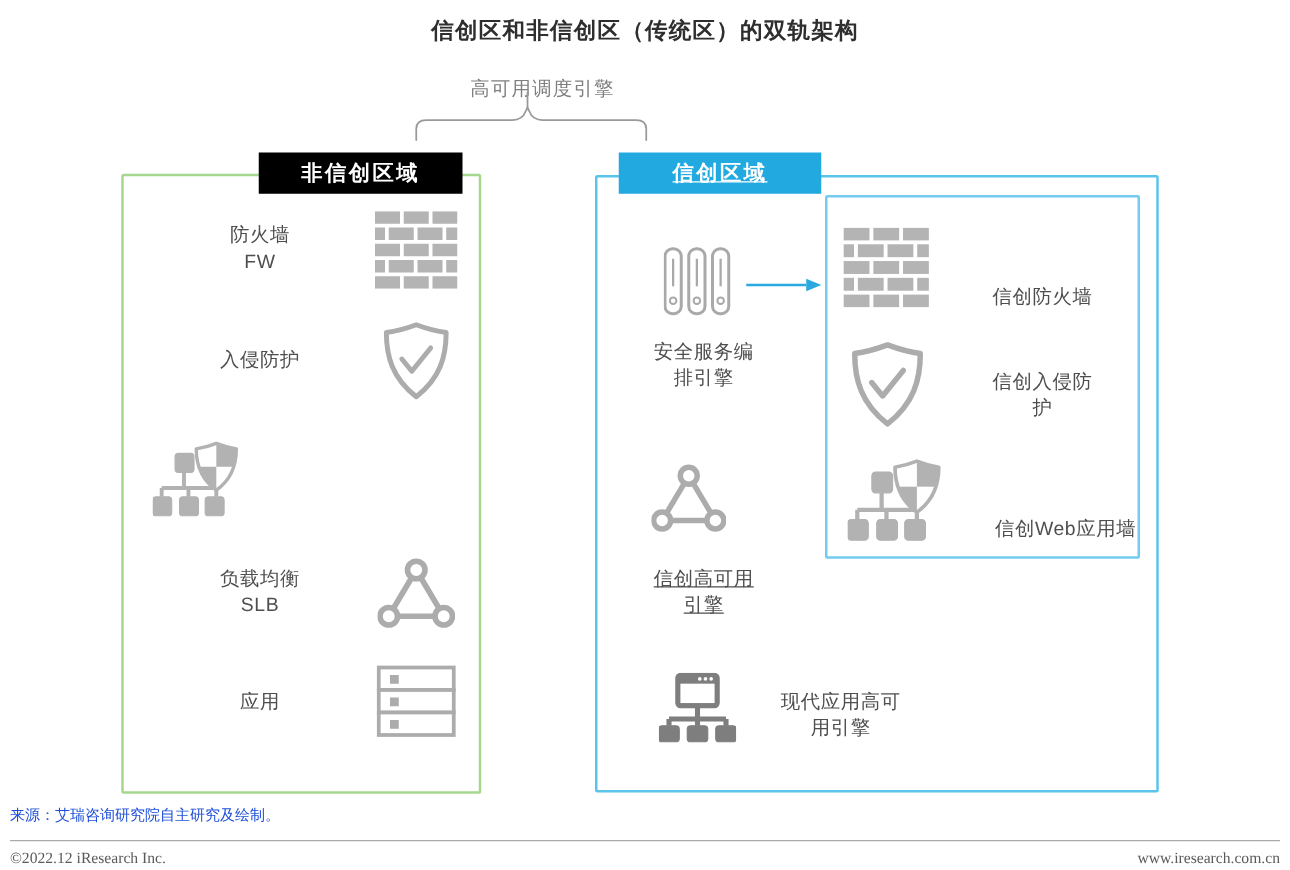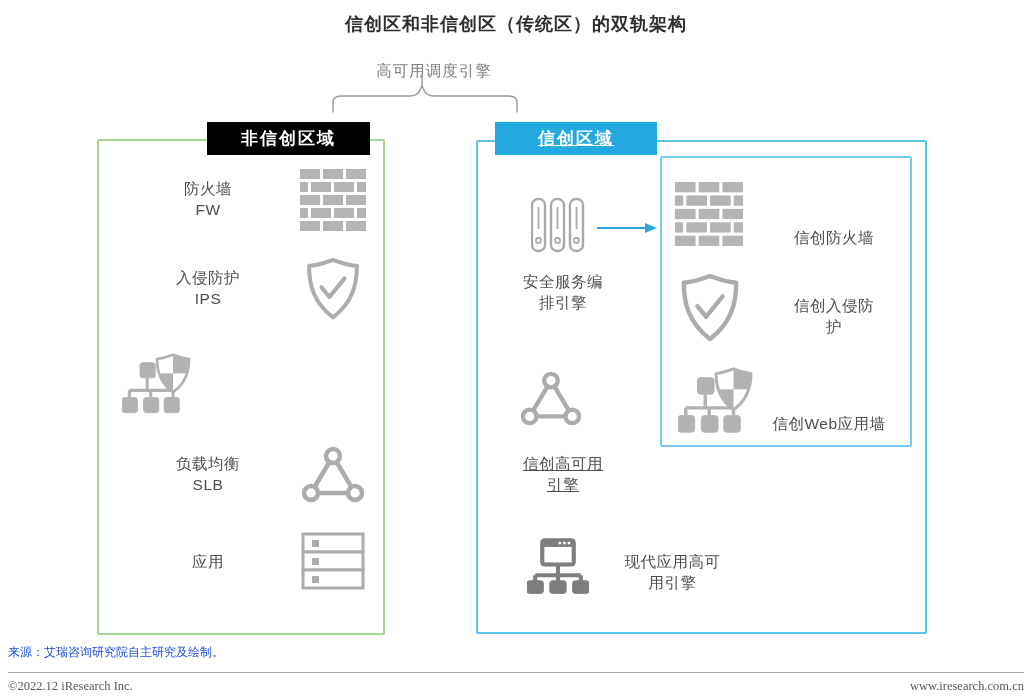--- a/index.html
+++ b/index.html
@@ -160,21 +160,20 @@
     <div class="ico">
         <svg width="66" height="62">
           <use href="#sym-brick"></use>
         </svg>
       </div>
   </div>
 
   <div class="abs lrow" style="top:249px;">
     <div class="lblwrap lbl">
       <span>入侵防护</span>
-      <span>IPS</span>
     </div>
     <div class="ico">
         <svg width="62" height="66">
           <use href="#sym-shield-check"></use>
         </svg>
       </div>
   </div>
 
   <div class="abs lrow" style="top:345px;">
     <div class="ico">
@@ -236,21 +235,21 @@
       <use href="#sym-shield-check"></use>
     </svg>
   <div class="abs lbl" style="left:764px;top:296px;width:140px;">
     <span>信创入侵防</span>
     <span>护</span>
   </div>
 
   <svg class="abs" style="left:678px;top:366px;" width="76" height="72">
       <use href="#sym-waf"></use>
     </svg>
-  <div class="abs lbl" style="left:749px;top:414px;width:160px;">
+  <div class="abs lbl" style="left:749px;top:414px;width:160px;text-align:right;">
     <span>信创Web应用墙</span>
   </div>
 
   <svg class="abs" style="left:521px;top:370px;" width="60" height="58">
       <use href="#sym-triangle"></use>
     </svg>
   <div class="abs lbl" style="left:503px;top:454px;width:120px;text-decoration:underline;">
     <span>信创高可用</span>
     <span>引擎</span>
   </div>

